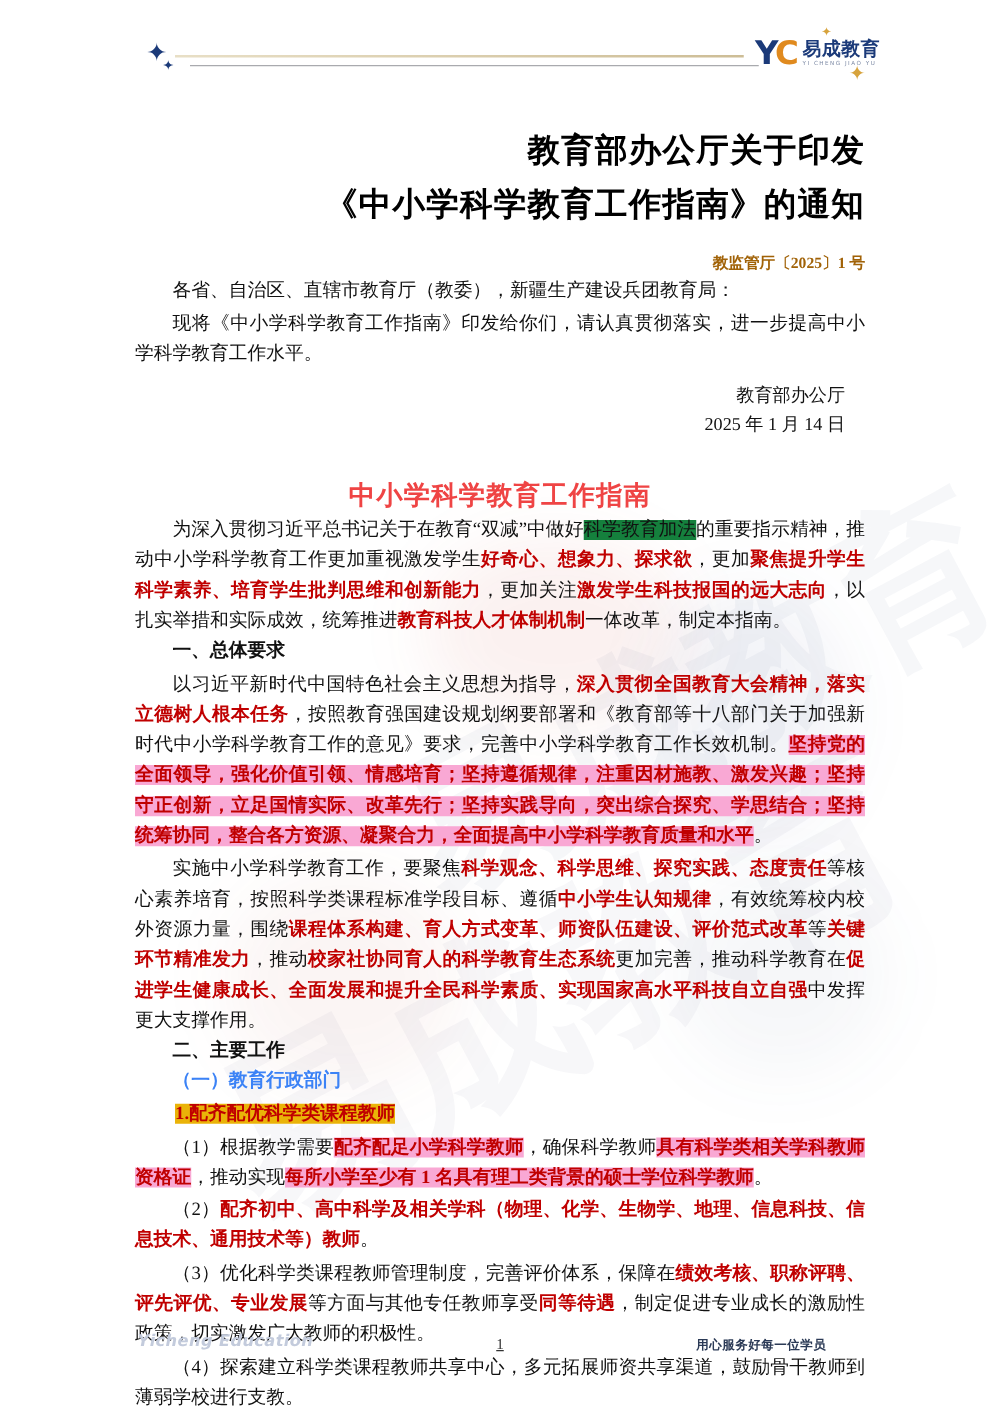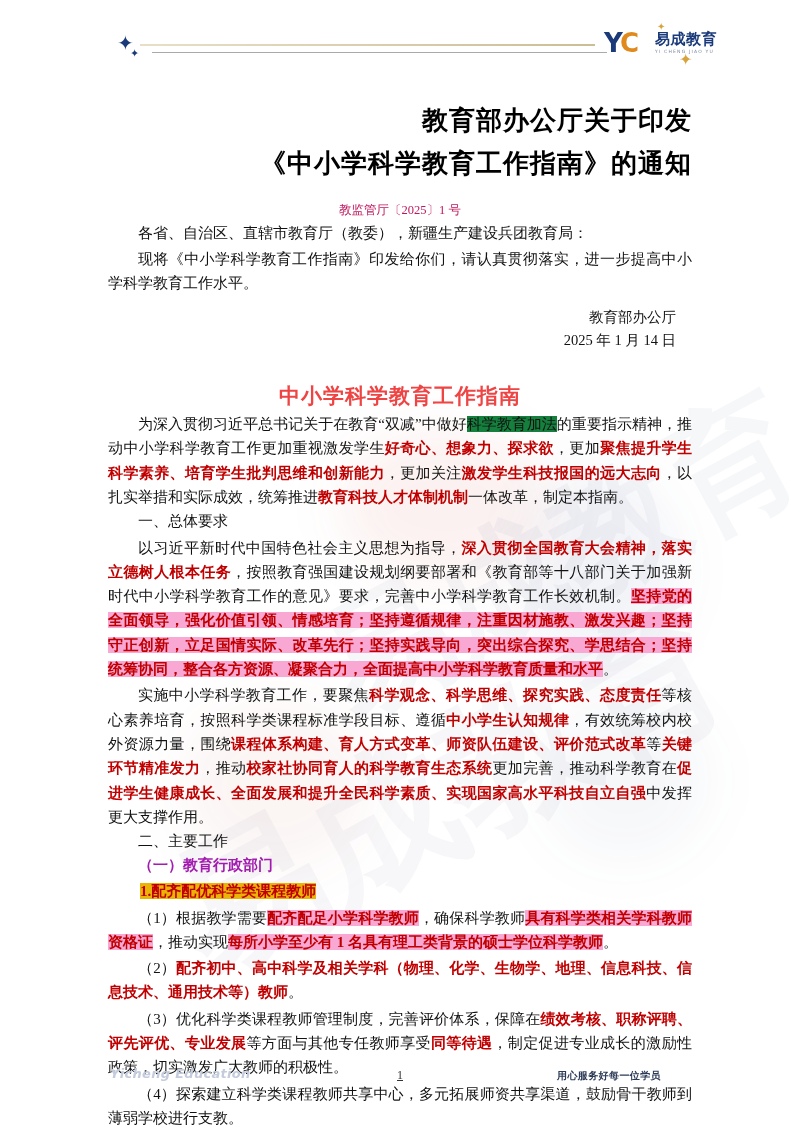--- a/index.html
+++ b/index.html
@@ -69,21 +69,21 @@
   .spark-big   { left: 117px; top: 33px; font-size: 20px; }
   .spark-small { left: 130px; top: 48px; font-size: 11px; }
   .spark-gold-top { left: 657px; top: 22px; font-size: 10px; color: #d7a33c; }
   .spark-gold-bot { left: 679px; top: 52px; font-size: 16px; color: #d7a33c; }
 
   .logo {
     position: absolute;
     left: 604px; top: 30px;
     display: flex;
     align-items: center;
-    gap: 18px;
+    gap: 5px;
   }
   .logo-mark {
     font-family: "DejaVu Sans", sans-serif;
     font-size: 26px;
     font-weight: bold;
     letter-spacing: -2px;
     line-height: 1;
   }
   .logo-y { color: #1b3a79; }
   .logo-c { color: #e08a1e; }
@@ -111,24 +111,25 @@
   }
   .title-line {
     text-align: right;
     font-size: 26px;
     font-weight: bold;
     color: #000;
     letter-spacing: 1px;
     line-height: 1.65;
   }
   .doc-number {
-    text-align: center;
+    text-align: right;
     font-size: 12.5px;
-    color: #be185d;
+    color: #a16207;
     margin-top: 16px;
+    font-weight: bold;
   }
   .para {
     font-size: 15px;
     line-height: 1.62;
     color: #111;
     text-align: justify;
     margin-top: 2px;
   }
   .indent { text-indent: 2em; }
   .sign {
@@ -142,28 +143,28 @@
   .guide-title {
     text-align: center;
     font-size: 21px;
     font-weight: bold;
     color: #ef4444;
     letter-spacing: 1px;
     margin-top: 30px;
   }
   .sec-head {
     font-size: 15px;
-    font-weight: normal;
+    font-weight: bold;
     color: #111;
     text-indent: 2em;
     line-height: 1.62;
   }
   .sub-head {
     font-size: 15px;
-    color: #a21caf;
+    color: #3b82f6;
     font-weight: bold;
     text-indent: 2em;
     line-height: 1.62;
   }
   .r  { color: #c00000; font-weight: bold; }
   .hl { background: #15803d; }
   .hl-r { background: #f9a8d4; color: #c00000; font-weight: bold; }
   .numbered {
     font-size: 15px;
     color: #c00000;

